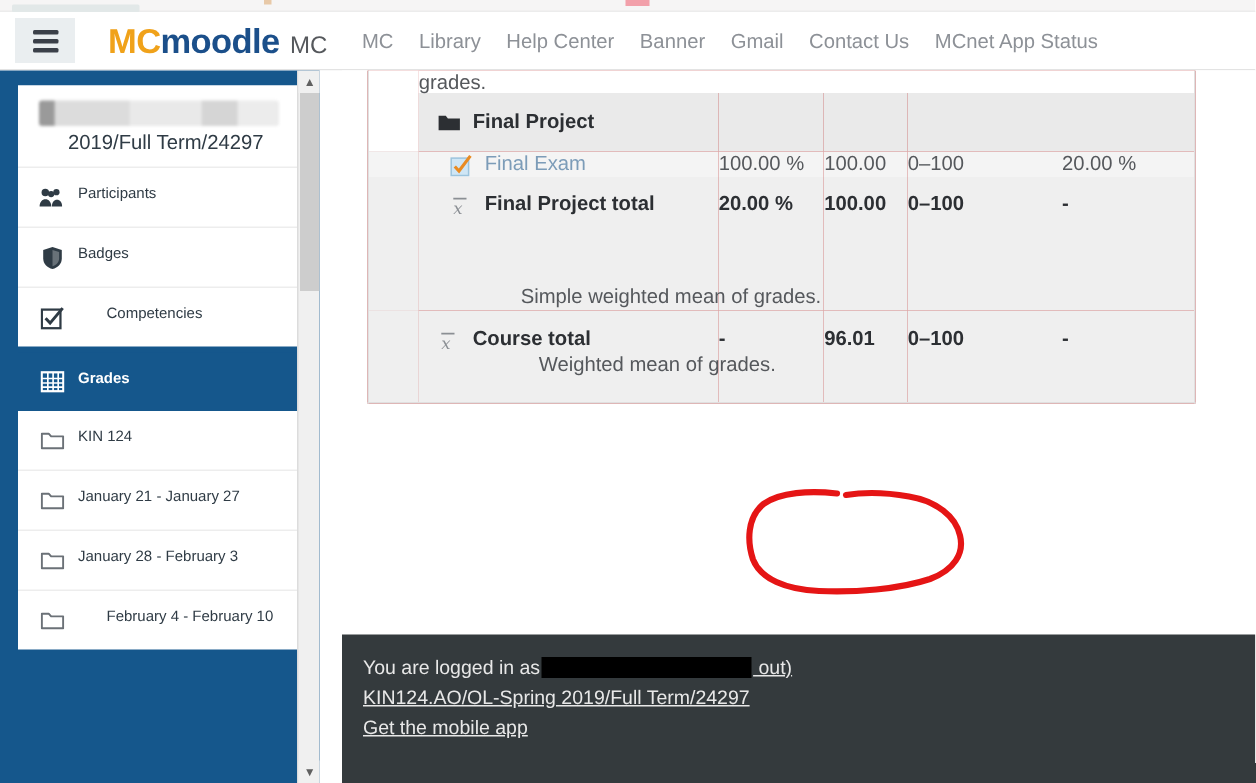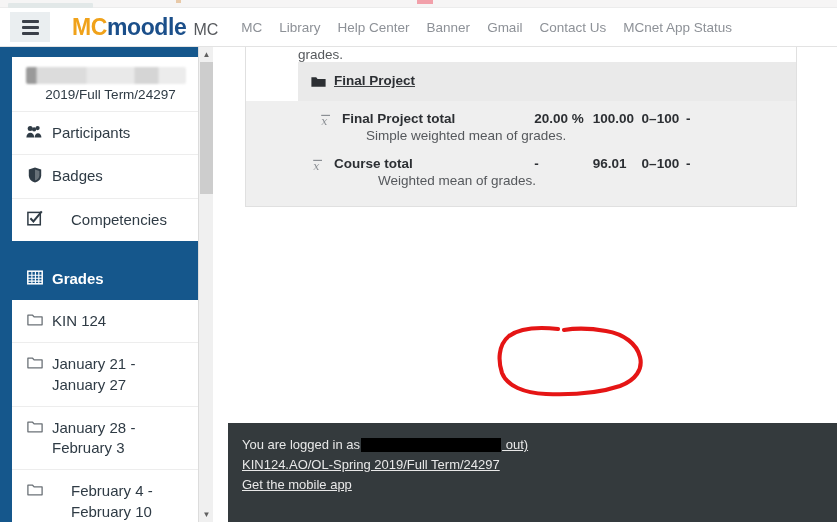--- a/index.html
+++ b/index.html
@@ -123,29 +123,29 @@
   }
 
   .sidebar-inner {
     position: absolute;
     top: 10px; left: 12px;
     width: 189px;
   }
 
   .nav-card {
     background: #ffffff;
-    margin-bottom: 17px;
+    margin-bottom: 4px;
   }
 
   .nav-item {
     display: flex;
     align-items: flex-start;
     gap: 9px;
     padding: 11px 12px 11px 14px;
-    font-size: 15px;
+    font-size: 10px;
     color: #2f3b45;
     border-bottom: 1px solid #ededed;
     cursor: pointer;
     line-height: 1.35;
   }
   .nav-item:last-child { border-bottom: none; gap: 28px; }
 
   .nav-item .ico {
     flex: 0 0 auto;
     width: 17px; height: 17px;
@@ -242,21 +242,21 @@
     border-collapse: collapse;
     font-size: 13.5px;
     color: #3c4043;
   }
   .gtable td {
     vertical-align: top;
     padding: 0;
   }
 
   .row-cut      { background: #ffffff; }
-  .row-category { background: #eaeaea; text-decoration: underline; }
+  .row-category { background: #eaeaea; }
   .row-item     { background: #f4f4f4; }
   .row-subtotal { background: #efefef; }
   .row-total    { background: #efefef; }
 
   .cell-name {
     padding: 9px 4px 9px 14px;
     white-space: nowrap;
   }
   .cell-num {
     padding: 9px 4px 9px 0;
@@ -283,21 +283,21 @@
   .t-link  { color: #7c9cb8; cursor: pointer; }
   .t-grey  { color: #55585c; }
 
   .sub-desc {
     font-size: 13.5px;
     color: #55585c;
     font-weight: normal;
     line-height: 1.42;
     padding-left: 24px;
   }
-  .sub-desc.narrow { max-width: 64px; }
+  .sub-desc.narrow { max-width: 64px; margin-top: 45px; }
   .sub-desc.wide   { max-width: 120px; padding-left: 0; margin-left: 44px; }
 
   .cut-text {
     padding: 0 0 9px 66px;
     color: #55585c;
   }
 
   
   .footer {
     position: absolute;
@@ -493,20 +493,38 @@
                 </span>
                 <span class="t-bold">Final Project</span>
               </span>
             </td>
             <td class="cell-num"></td>
             <td class="cell-num"></td>
             <td class="cell-num"></td>
             <td class="cell-num" style="width:110px;text-align:left"></td>
           </tr>
 
+          <tr class="row-item">
+            <td class="lead-pad" style="background:#f4f4f4"></td>
+            <td class="cell-name" style="padding-left:20px;width:134px">
+              <span class="name-wrap">
+                <span class="item-ico">
+                  <svg width="15" height="15" viewBox="0 0 15 15">
+                    <rect x="0.8" y="2.4" width="11.6" height="11.6" fill="#cfe6f5" stroke="#9cc4dd" stroke-width="1"></rect>
+                    <path d="M3.2 8.0 L6.0 11.0 L13.6 0.9" fill="none" stroke="#e98b22" stroke-width="2.1"></path>
+                  </svg>
+                </span>
+                <span class="t-link">Final Exam</span>
+              </span>
+            </td>
+            <td class="cell-num t-grey" style="width:78px">100.00 %</td>
+            <td class="cell-num t-grey" style="width:64px">100.00</td>
+            <td class="cell-num t-grey" style="width:140px">0–100</td>
+            <td class="cell-num t-grey" style="width:110px;text-align:left">20.00 %</td>
+          </tr>
 
           <tr class="row-subtotal">
             <td class="lead-pad" style="background:#efefef"></td>
             <td class="cell-name" style="padding-left:20px;padding-top:10px">
               <span class="name-wrap">
                 <span class="item-ico">
                   <svg width="14" height="15" viewBox="0 0 14 15">
                     <path d="M2.2 2.4 H11.0" stroke="#8b8f94" stroke-width="1.2"></path>
                     <text x="2.2" y="12.4" font-family="DejaVu Serif, serif" font-style="italic" font-size="11" fill="#8b8f94">x</text>
                   </svg>

